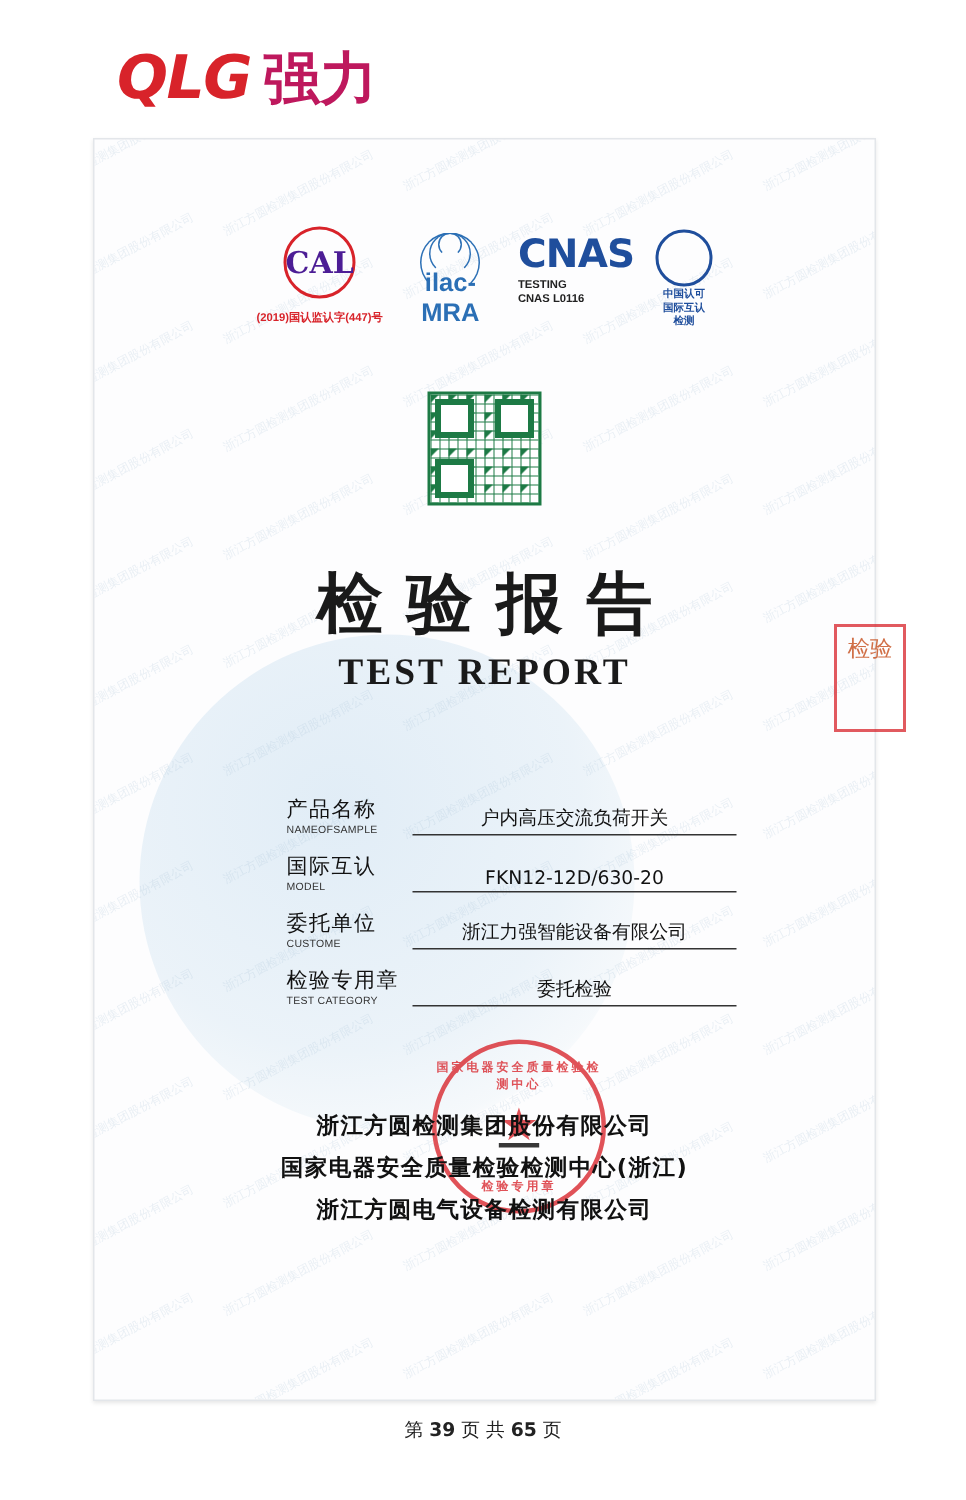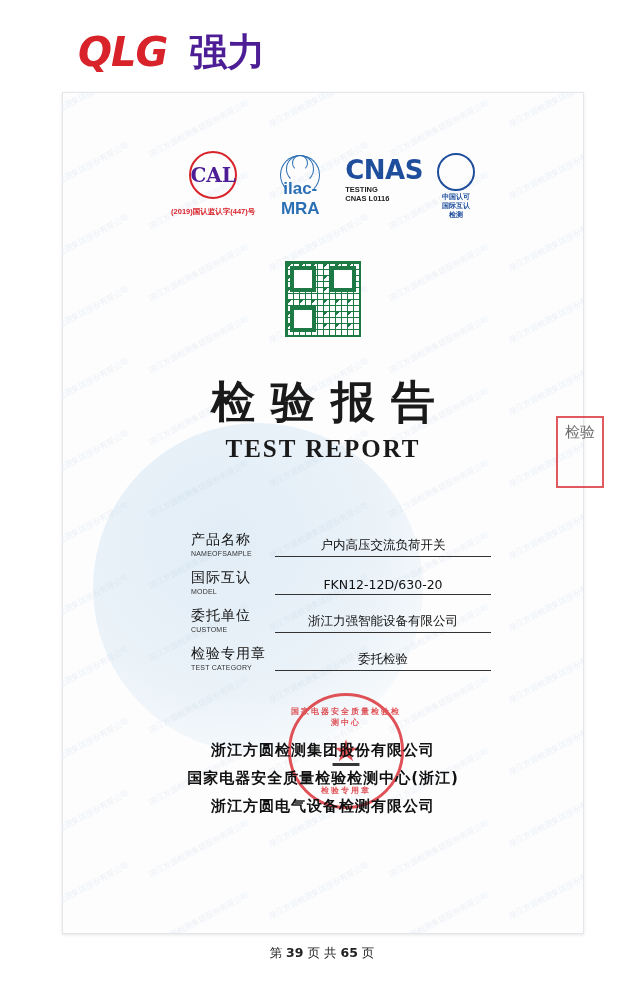--- a/index.html
+++ b/index.html
@@ -30,23 +30,23 @@
     font-style: italic;
     font-size: 40px;
     color: #d8232a;
     letter-spacing: -1px;
     line-height: 1;
   }
   .brand-cn {
     font-family: "DejaVu Sans", sans-serif;
     font-weight: bold;
     font-size: 38px;
-    color: #4c1d95;
+    color: #be185d;
     line-height: 1;
-    margin-left: 16px;
+    margin-left: 2px;
   }
 
   
   .cert {
     position: absolute;
     left: 62px;
     top: 92px;
     width: 520px;
     height: 840px;
     background: #fdfdfe;
@@ -383,21 +383,21 @@
   }
 
   
   .side-seal {
     position: absolute;
     left: 556px;
     top: 416px;
     width: 44px;
     height: 62px;
     border: 2px solid #d8232a;
-    color: #404040;
+    color: #c2410c;
     font-size: 15px;
     line-height: 1.15;
     text-align: center;
     padding-top: 6px;
     opacity: .75;
     font-family: "DejaVu Sans", sans-serif;
     overflow: hidden;
   }
 
   

